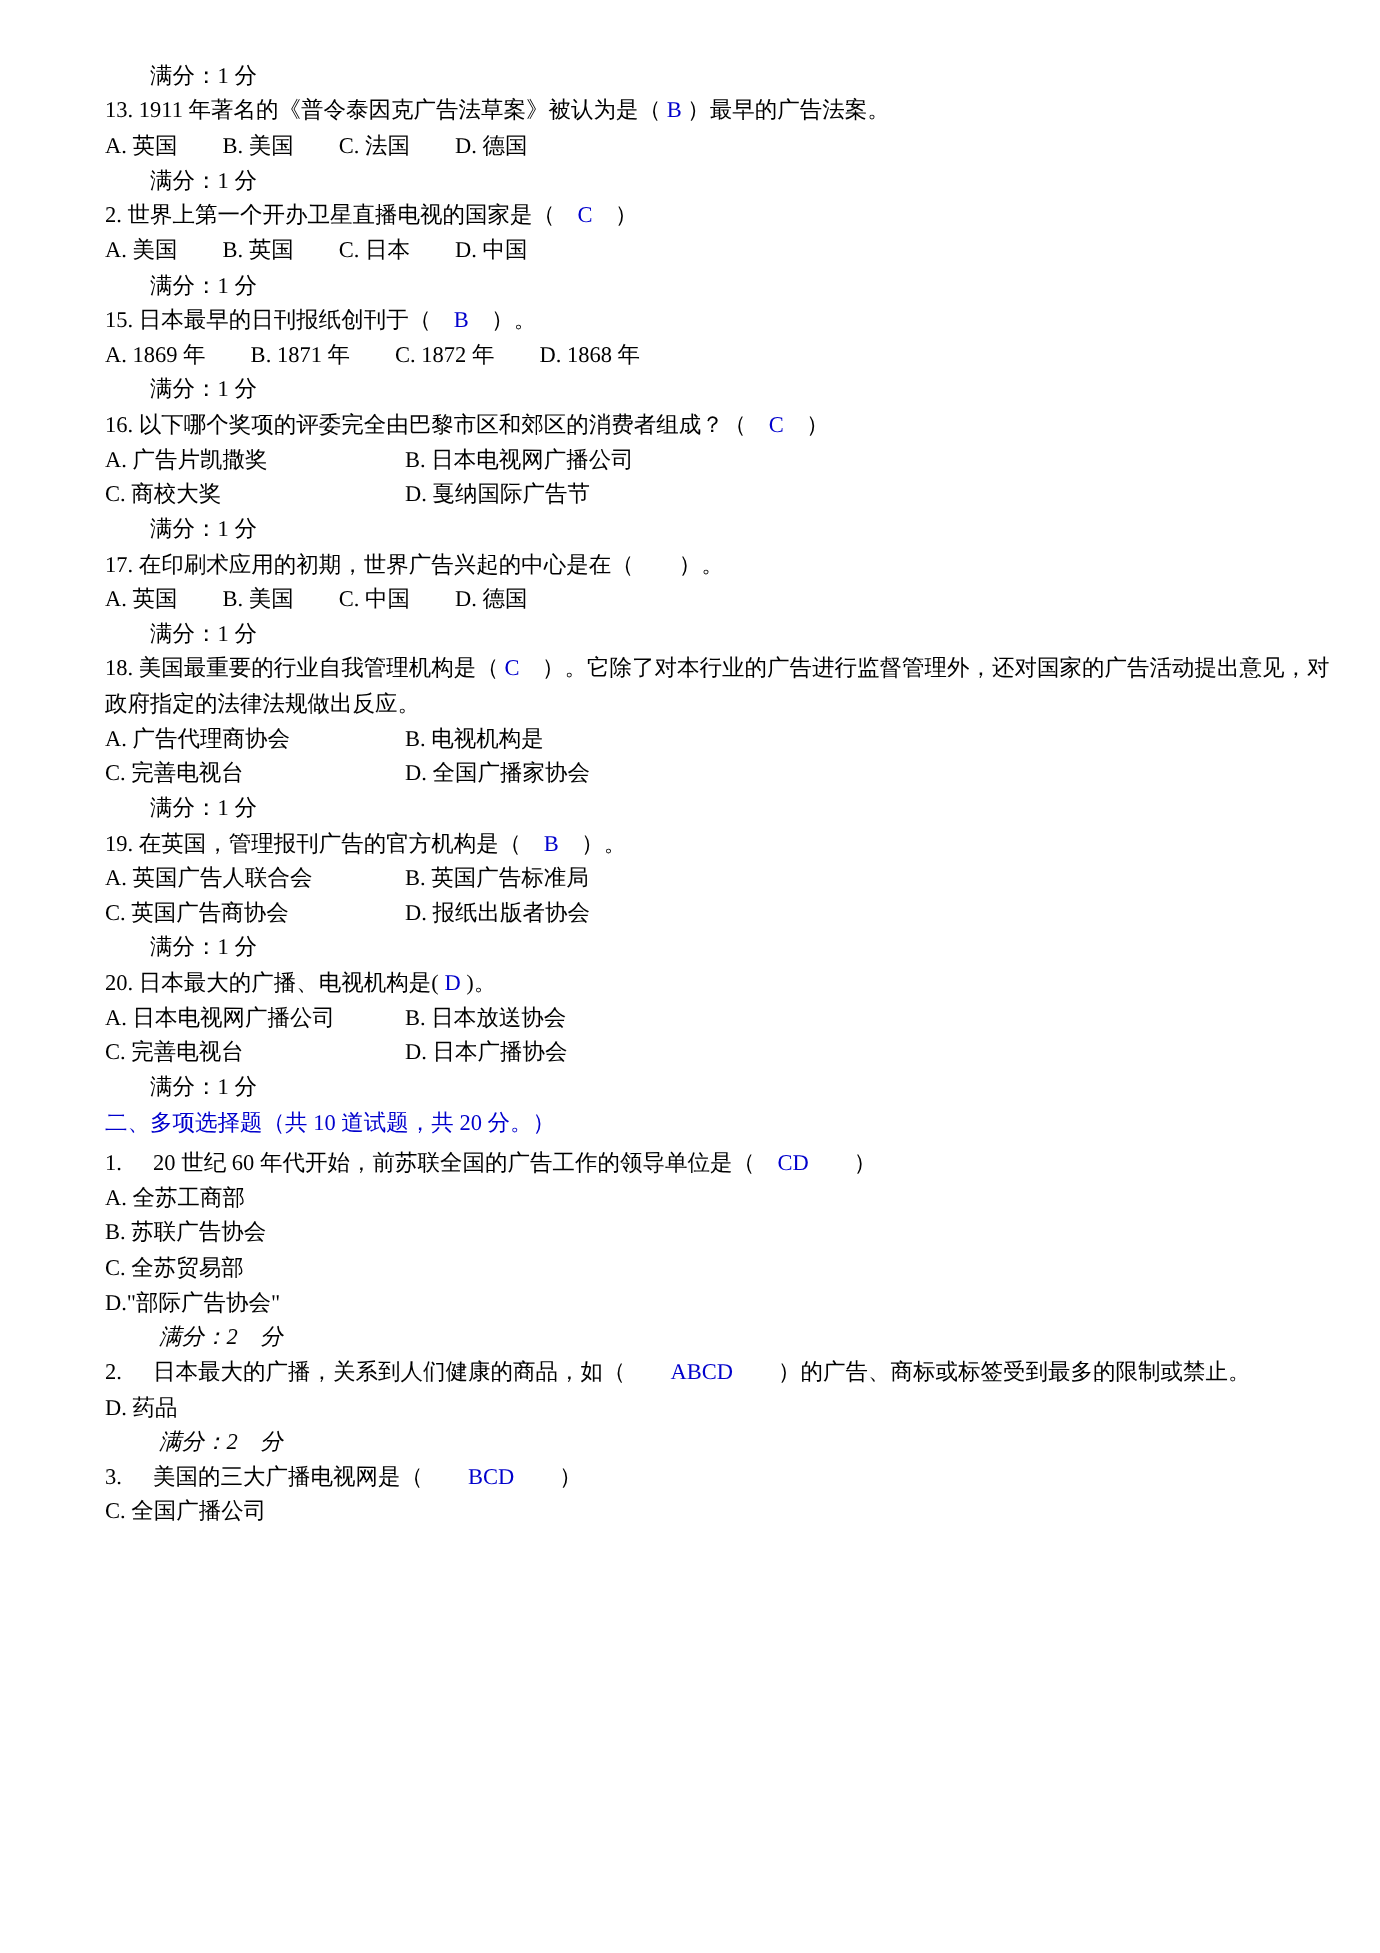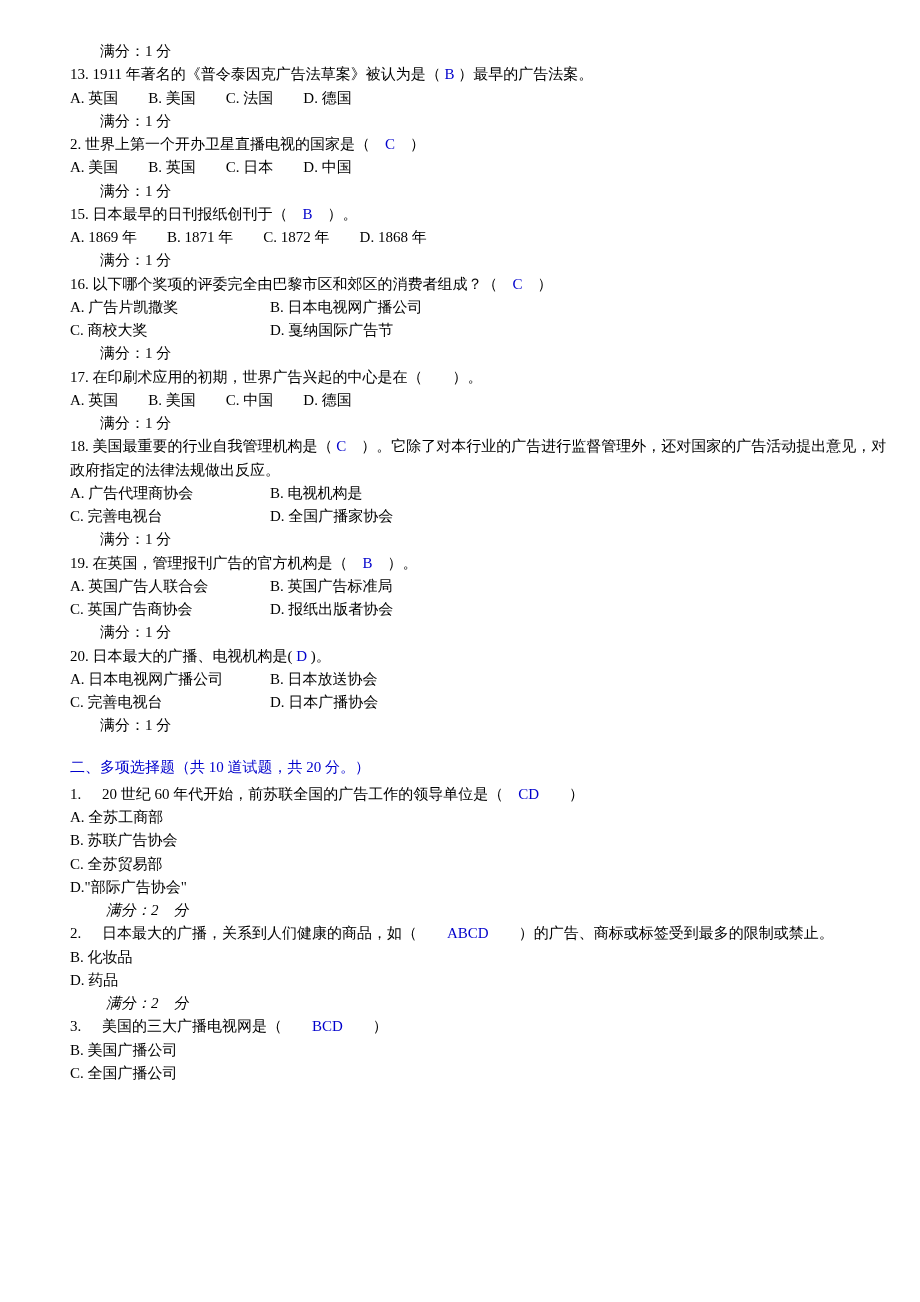--- a/index.html
+++ b/index.html
@@ -15,21 +15,21 @@
       padding-left: 30px;
     }
     .q-line {
       margin: 0;
     }
     .answer {
       color: #0000CC;
     }
     .section-title {
       color: #0000CC;
-      margin-top: 18px;
+      margin-top: 0;
       margin-bottom: 4px;
     }
     .opts-vertical div {
       margin: 0;
     }
     .mul-score {
       padding-left: 36px;
       font-style: italic;
     }
     .q-num-mul {
@@ -117,24 +117,22 @@
   <div>B. 苏联广告协会</div>
   <div>C. 全苏贸易部</div>
   <div>D."部际广告协会"</div>
 </div>
 <div class="mul-score">满分：2　分</div>
 
 <div class="q-line">
   <span class="q-num-mul">2.</span><span>日本最大的广播，关系到人们健康的商品，如（</span><span class="answer">　　ABCD　　</span><span>）的广告、商标或标签受到最多的限制或禁止。</span>
 </div>
 <div class="opts-vertical">
-  <div>B. 化妆品</div>
   <div>D. 药品</div>
 </div>
 <div class="mul-score">满分：2　分</div>
 
 <div class="q-line">
   <span class="q-num-mul">3.</span><span>美国的三大广播电视网是（</span><span class="answer">　　BCD　　</span><span>）</span>
 </div>
 <div class="opts-vertical">
-  <div>B. 美国广播公司</div>
   <div>C. 全国广播公司</div>
 </div>
 
 </body></html>

